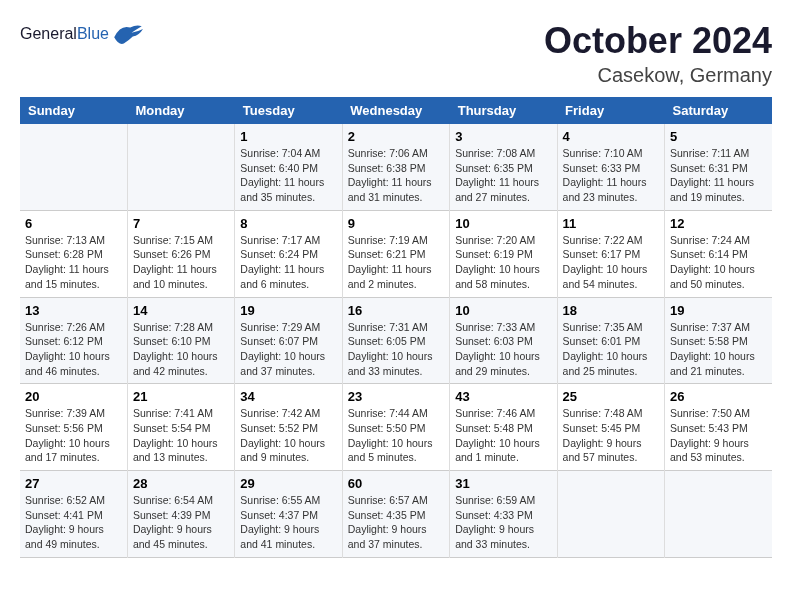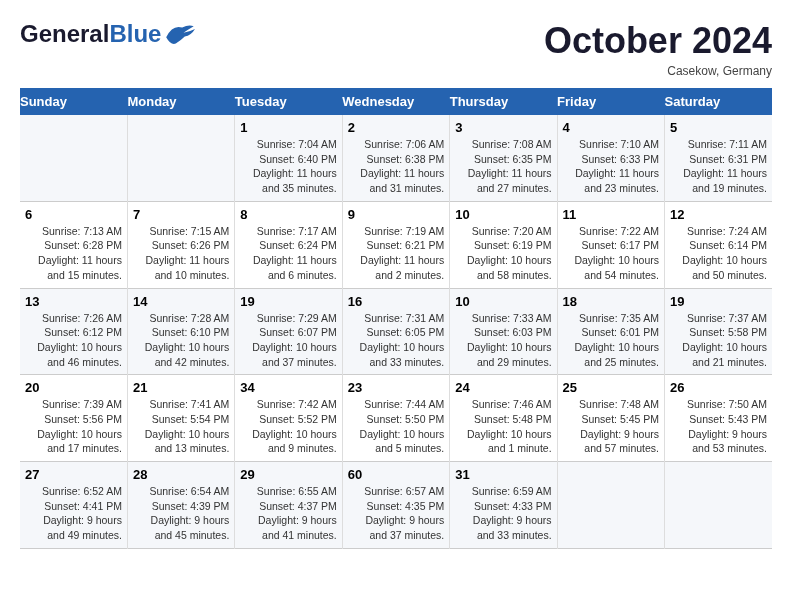--- a/index.html
+++ b/index.html
@@ -28,33 +28,33 @@
     .title-area {
       text-align: right;
       margin-left: 6px;
     }
     .month-title {
       font-size: 36px;
       font-weight: bold;
       color: #1a1a2e;
     }
     .location-title {
-      font-size: 12px;
+      font-size: 20px;
       color: #444;
       margin-top: 2px;
     }
     table {
       width: 100%;
       border-collapse: collapse;
       font-size: 11px;
     }
     thead tr th {
       background-color: #2563b0;
       color: #fff;
-      padding: 6px 0;
+      padding: 6px 8px;
       text-align: left;
       font-size: 13px;
       font-weight: bold;
     }
     tbody tr {
       border-bottom: 1px solid #ccc;
     }
     tbody tr:nth-child(odd) {
       background-color: #f5f7fa;
     }
@@ -74,31 +74,30 @@
     .day-num {
       font-weight: bold;
       font-size: 13px;
       display: block;
       margin-bottom: 2px;
     }
     .cell-text {
       color: #333;
       line-height: 1.4;
       font-size: 10.5px;
-      text-align: right;
     }
   </style>
 </head>
 <body>
 
 <div class="header-area">
   <div class="logo-area">
     <div>
       <div style="display:flex;align-items:center;">
-        <div style="font-size:24px;font-weight:bold;color:#1a1a2e;">
+        <div style="font-size:16px;font-weight:normal;color:#1a1a2e;">
           <span style="color:#1a1a2e;">General</span><span style="color:#2563b0;">Blue</span>
         </div>
         <svg class="logo-bird" viewBox="0 0 50 40" xmlns="http://www.w3.org/2000/svg">
           <path d="M5,25 Q15,5 30,10 Q40,5 48,8 Q38,14 32,18 Q42,16 50,12 Q44,22 34,24 Q28,30 20,35 Q12,38 5,25Z" fill="#2563b0"></path>
         </svg>
       </div>
     </div>
   </div>
   <div class="title-area">
     <div class="month-title">October 2024</div>
@@ -214,21 +213,21 @@
         </td>
         <td>
           <span class="day-num">34</span>
           <div class="cell-text">Sunrise: 7:42 AM<br>Sunset: 5:52 PM<br>Daylight: 10 hours and 9 minutes.</div>
         </td>
         <td>
           <span class="day-num">23</span>
           <div class="cell-text">Sunrise: 7:44 AM<br>Sunset: 5:50 PM<br>Daylight: 10 hours and 5 minutes.</div>
         </td>
         <td>
-          <span class="day-num">24</span>
+          <span class="day-num">43</span>
           <div class="cell-text">Sunrise: 7:46 AM<br>Sunset: 5:48 PM<br>Daylight: 10 hours and 1 minute.</div>
         </td>
         <td>
           <span class="day-num">25</span>
           <div class="cell-text">Sunrise: 7:48 AM<br>Sunset: 5:45 PM<br>Daylight: 9 hours and 57 minutes.</div>
         </td>
         <td>
           <span class="day-num">26</span>
           <div class="cell-text">Sunrise: 7:50 AM<br>Sunset: 5:43 PM<br>Daylight: 9 hours and 53 minutes.</div>
         </td>

